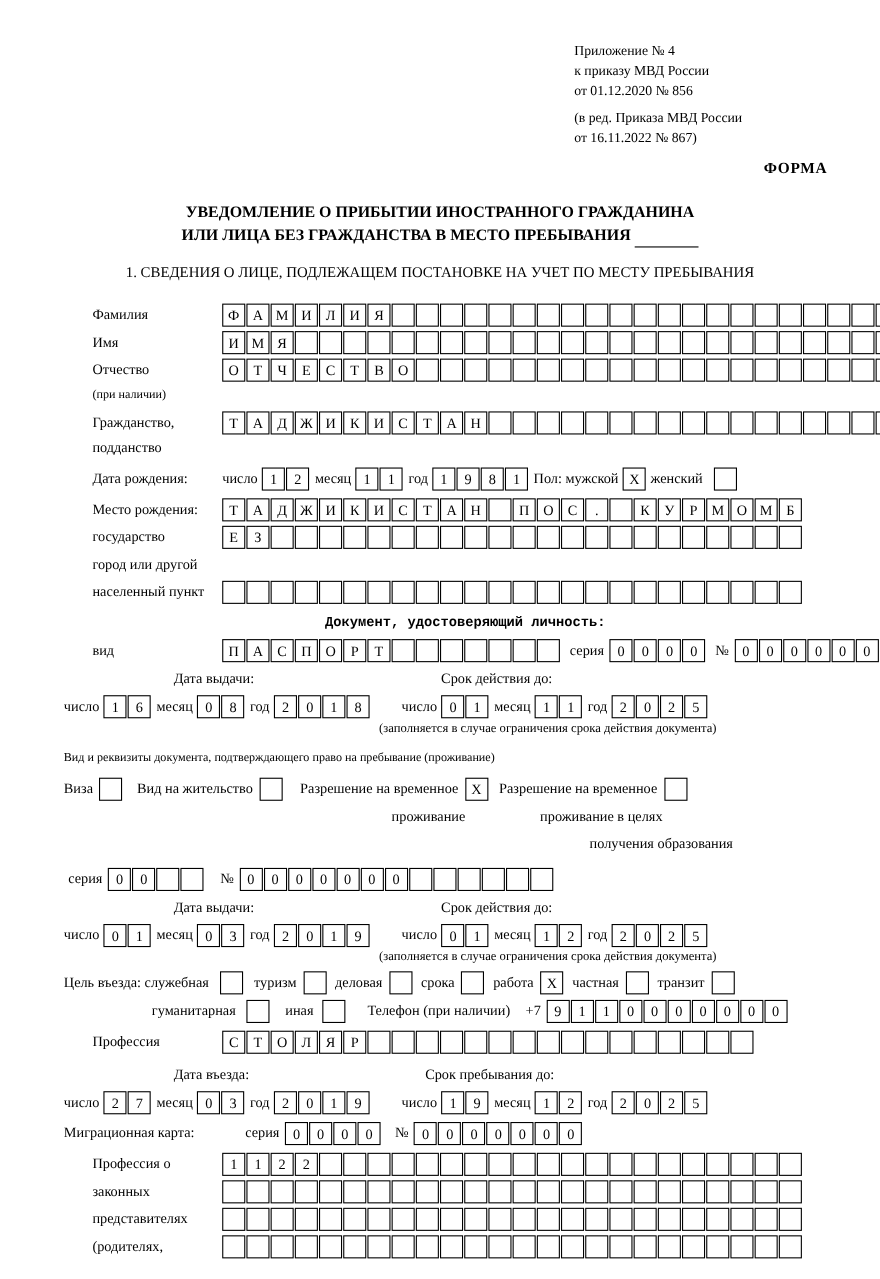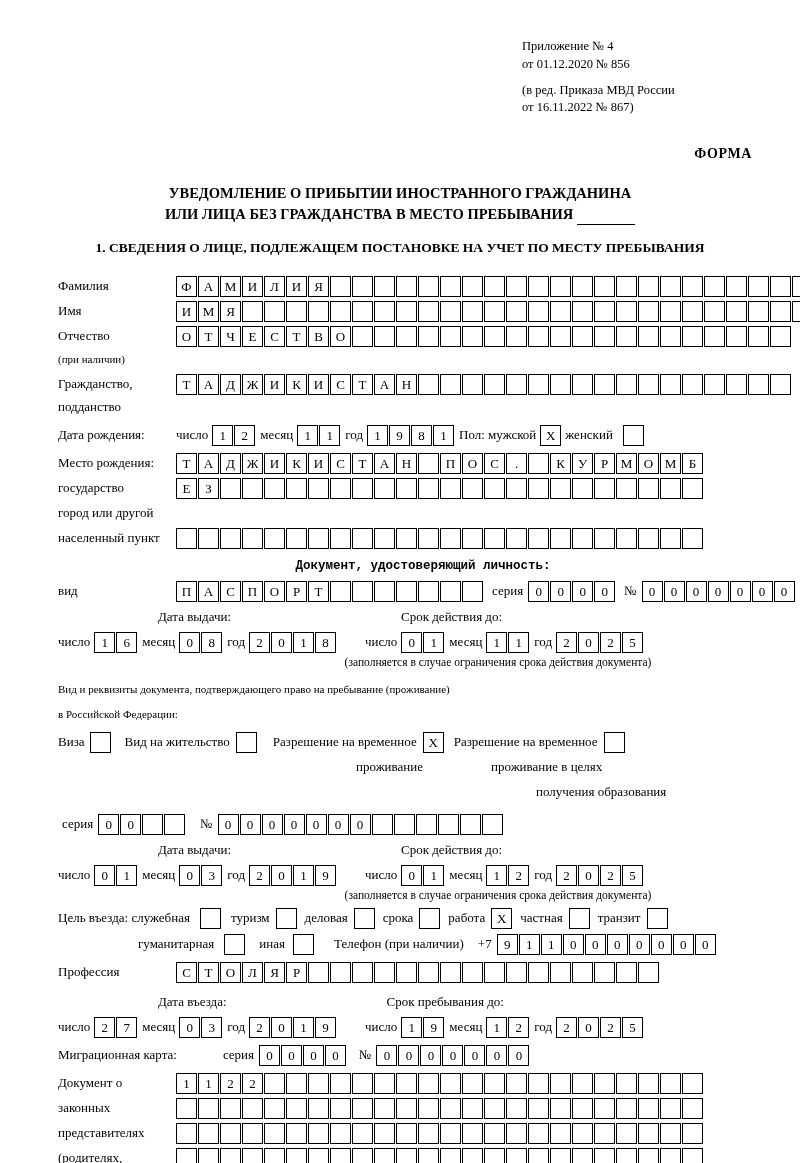--- a/index.html
+++ b/index.html
@@ -21,21 +21,21 @@
     position:absolute;right:48px;top:146px;
     font-weight:bold;font-size:14px;letter-spacing:.6px;
   }
   .title{
     position:absolute;left:0;right:0;top:183px;
     text-align:center;font-weight:bold;font-size:14.5px;line-height:1.45;
   }
   .title .ul{display:inline-block;border-bottom:1px solid #000;width:58px;vertical-align:bottom;height:15px;}
   .section1{
     position:absolute;left:0;right:0;top:240px;
-    text-align:center;font-weight:bold;font-size:13.5px;
+    text-align:center;font-weight:normal;font-size:13.5px;
   }
 
   
   .form{position:absolute;left:58px;top:275px;width:690px;font-size:13px;}
   .row{display:flex;align-items:center;margin-bottom:3px;min-height:22px;}
   .lbl{white-space:nowrap;}
 
   
   .cells{display:flex;}
   .c{
@@ -48,32 +48,33 @@
   .box{
     width:21px;height:21px;border:1px solid #000;display:inline-block;
     box-sizing:border-box;text-align:center;line-height:19px;font-size:13px;
     vertical-align:middle;
   }
   .note{font-size:11.5px;text-align:center;}
   .bold{font-weight:bold;font-family:Liberation Mono, monospace;}
   .mt6{margin-top:6px;}
   .mt10{margin-top:10px;}
   .ml{margin-left:8px;}
-  .labelcol{width:118px;flex:0 0 118px;}
+  .labelcol{width:118px;flex:0 0 118px;margin-left:26px;}
   .dt{display:flex;align-items:center;}
   .dt span{margin:0 4px 0 0;}
   .sub{font-size:11px;}
 </style>
 </head>
 <body>
 
 <div class="page">
 
   <div class="hdr">
     <div>Приложение № 4</div>
+    <div>к приказу МВД России</div>
     <div>от 01.12.2020 № 856</div>
     <div class="gap"></div>
     <div>(в ред. Приказа МВД России</div>
     <div>от 16.11.2022 № 867)</div>
   </div>
 
   <div class="forma">ФОРМА</div>
 
   <div class="title">
     <div>УВЕДОМЛЕНИЕ О ПРИБЫТИИ ИНОСТРАННОГО ГРАЖДАНИНА</div>
@@ -432,23 +433,20 @@
             <div class="c">2</div>
             <div class="c">5</div>
           </span>
       </div>
     </div>
     <div class="note" style="margin-left:190px;">(заполняется в случае ограничения срока действия документа)</div>
 
     <div class="row mt10">
       <div class="sub">Вид и реквизиты документа, подтверждающего право на пребывание (проживание)</div>
     </div>
-    <div class="row">
-      <div class="sub">в Российской Федерации:</div>
-    </div>
 
     <div class="row mt6">
       <span>Виза</span>
       <span class="box" style="margin-left:5px;" id="visa-box"></span>
       <span style="margin-left:14px;">Вид на жительство</span>
       <span class="box" style="margin-left:6px;" id="res-box"></span>
       <span style="margin-left:16px;">Разрешение на временное</span>
       <span class="box" style="margin-left:6px;" id="temp-box">X</span>
       <span style="margin-left:10px;">Разрешение на временное</span>
       <span class="box" style="margin-left:6px;" id="edu-box"></span>
@@ -659,21 +657,21 @@
           <div class="c">0</div>
           <div class="c">0</div>
           <div class="c">0</div>
           <div class="c">0</div>
           <div class="c">0</div>
           <div class="c">0</div>
         </span>
     </div>
 
     <div class="row mt6">
-      <div class="lbl labelcol">Документ о</div>
+      <div class="lbl labelcol">Профессия о</div>
       <div class="cells" id="legal-1">
           <div class="c">1</div>
           <div class="c">1</div>
           <div class="c">2</div>
           <div class="c">2</div>
           <div class="c"></div>
           <div class="c"></div>
           <div class="c"></div>
           <div class="c"></div>
           <div class="c"></div>

